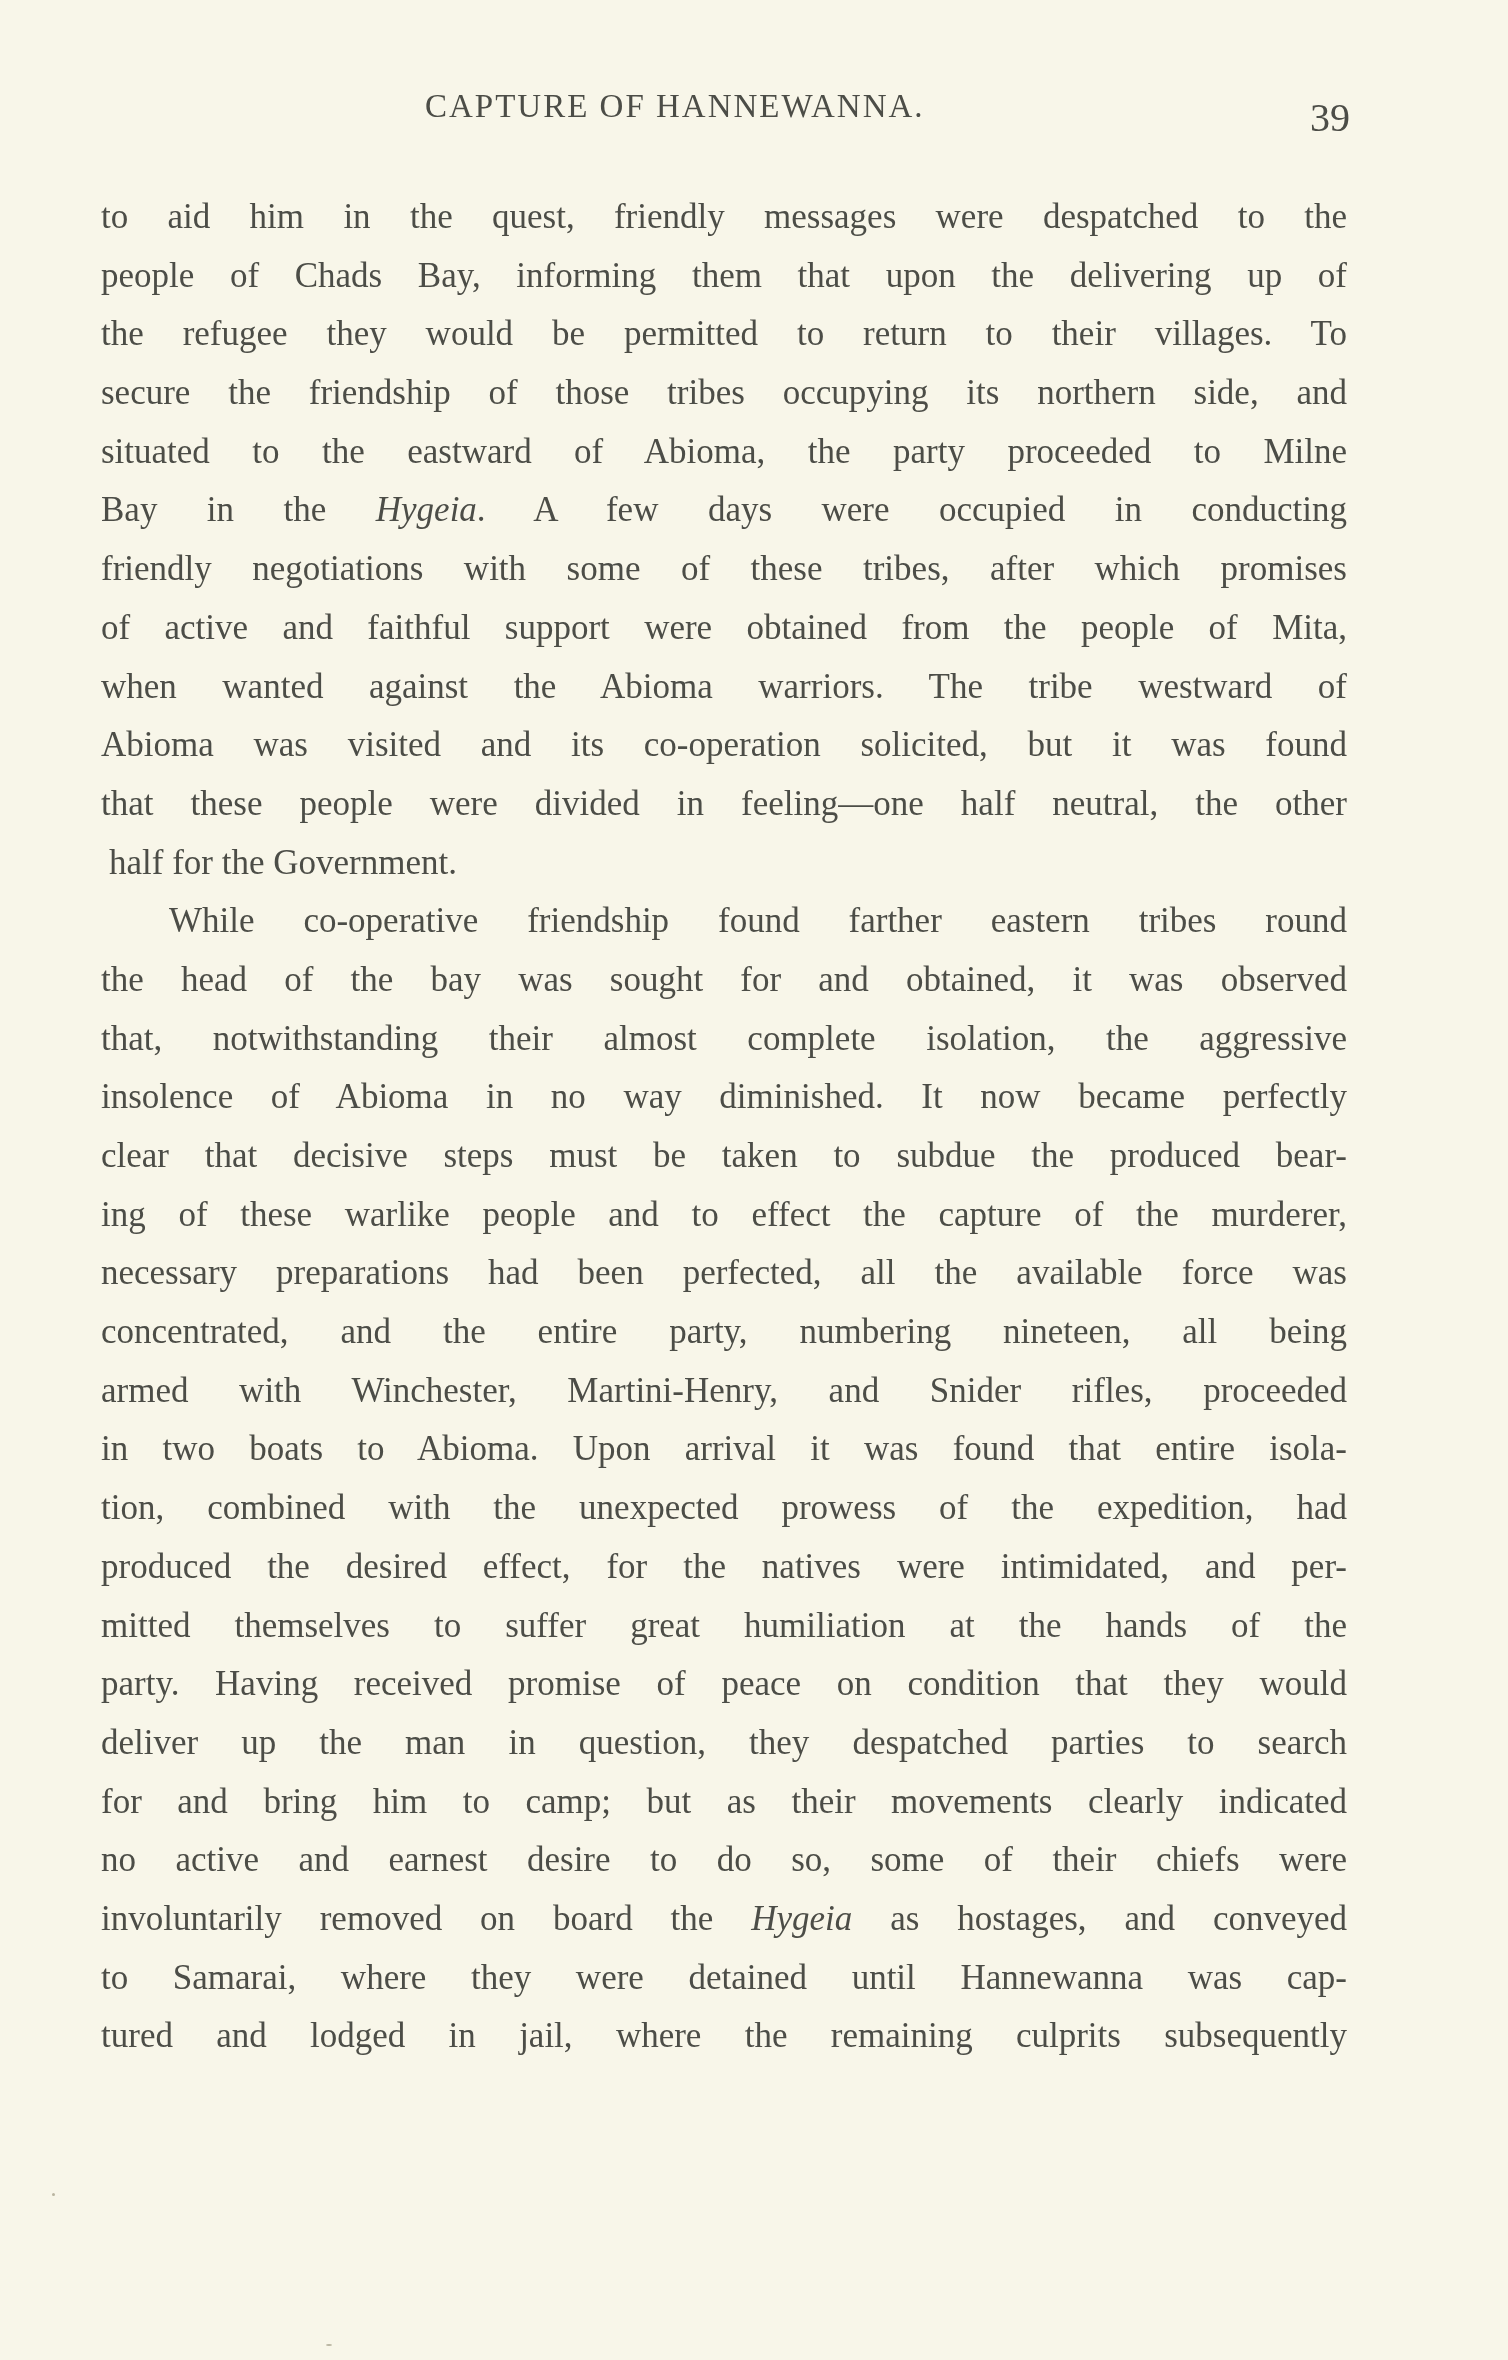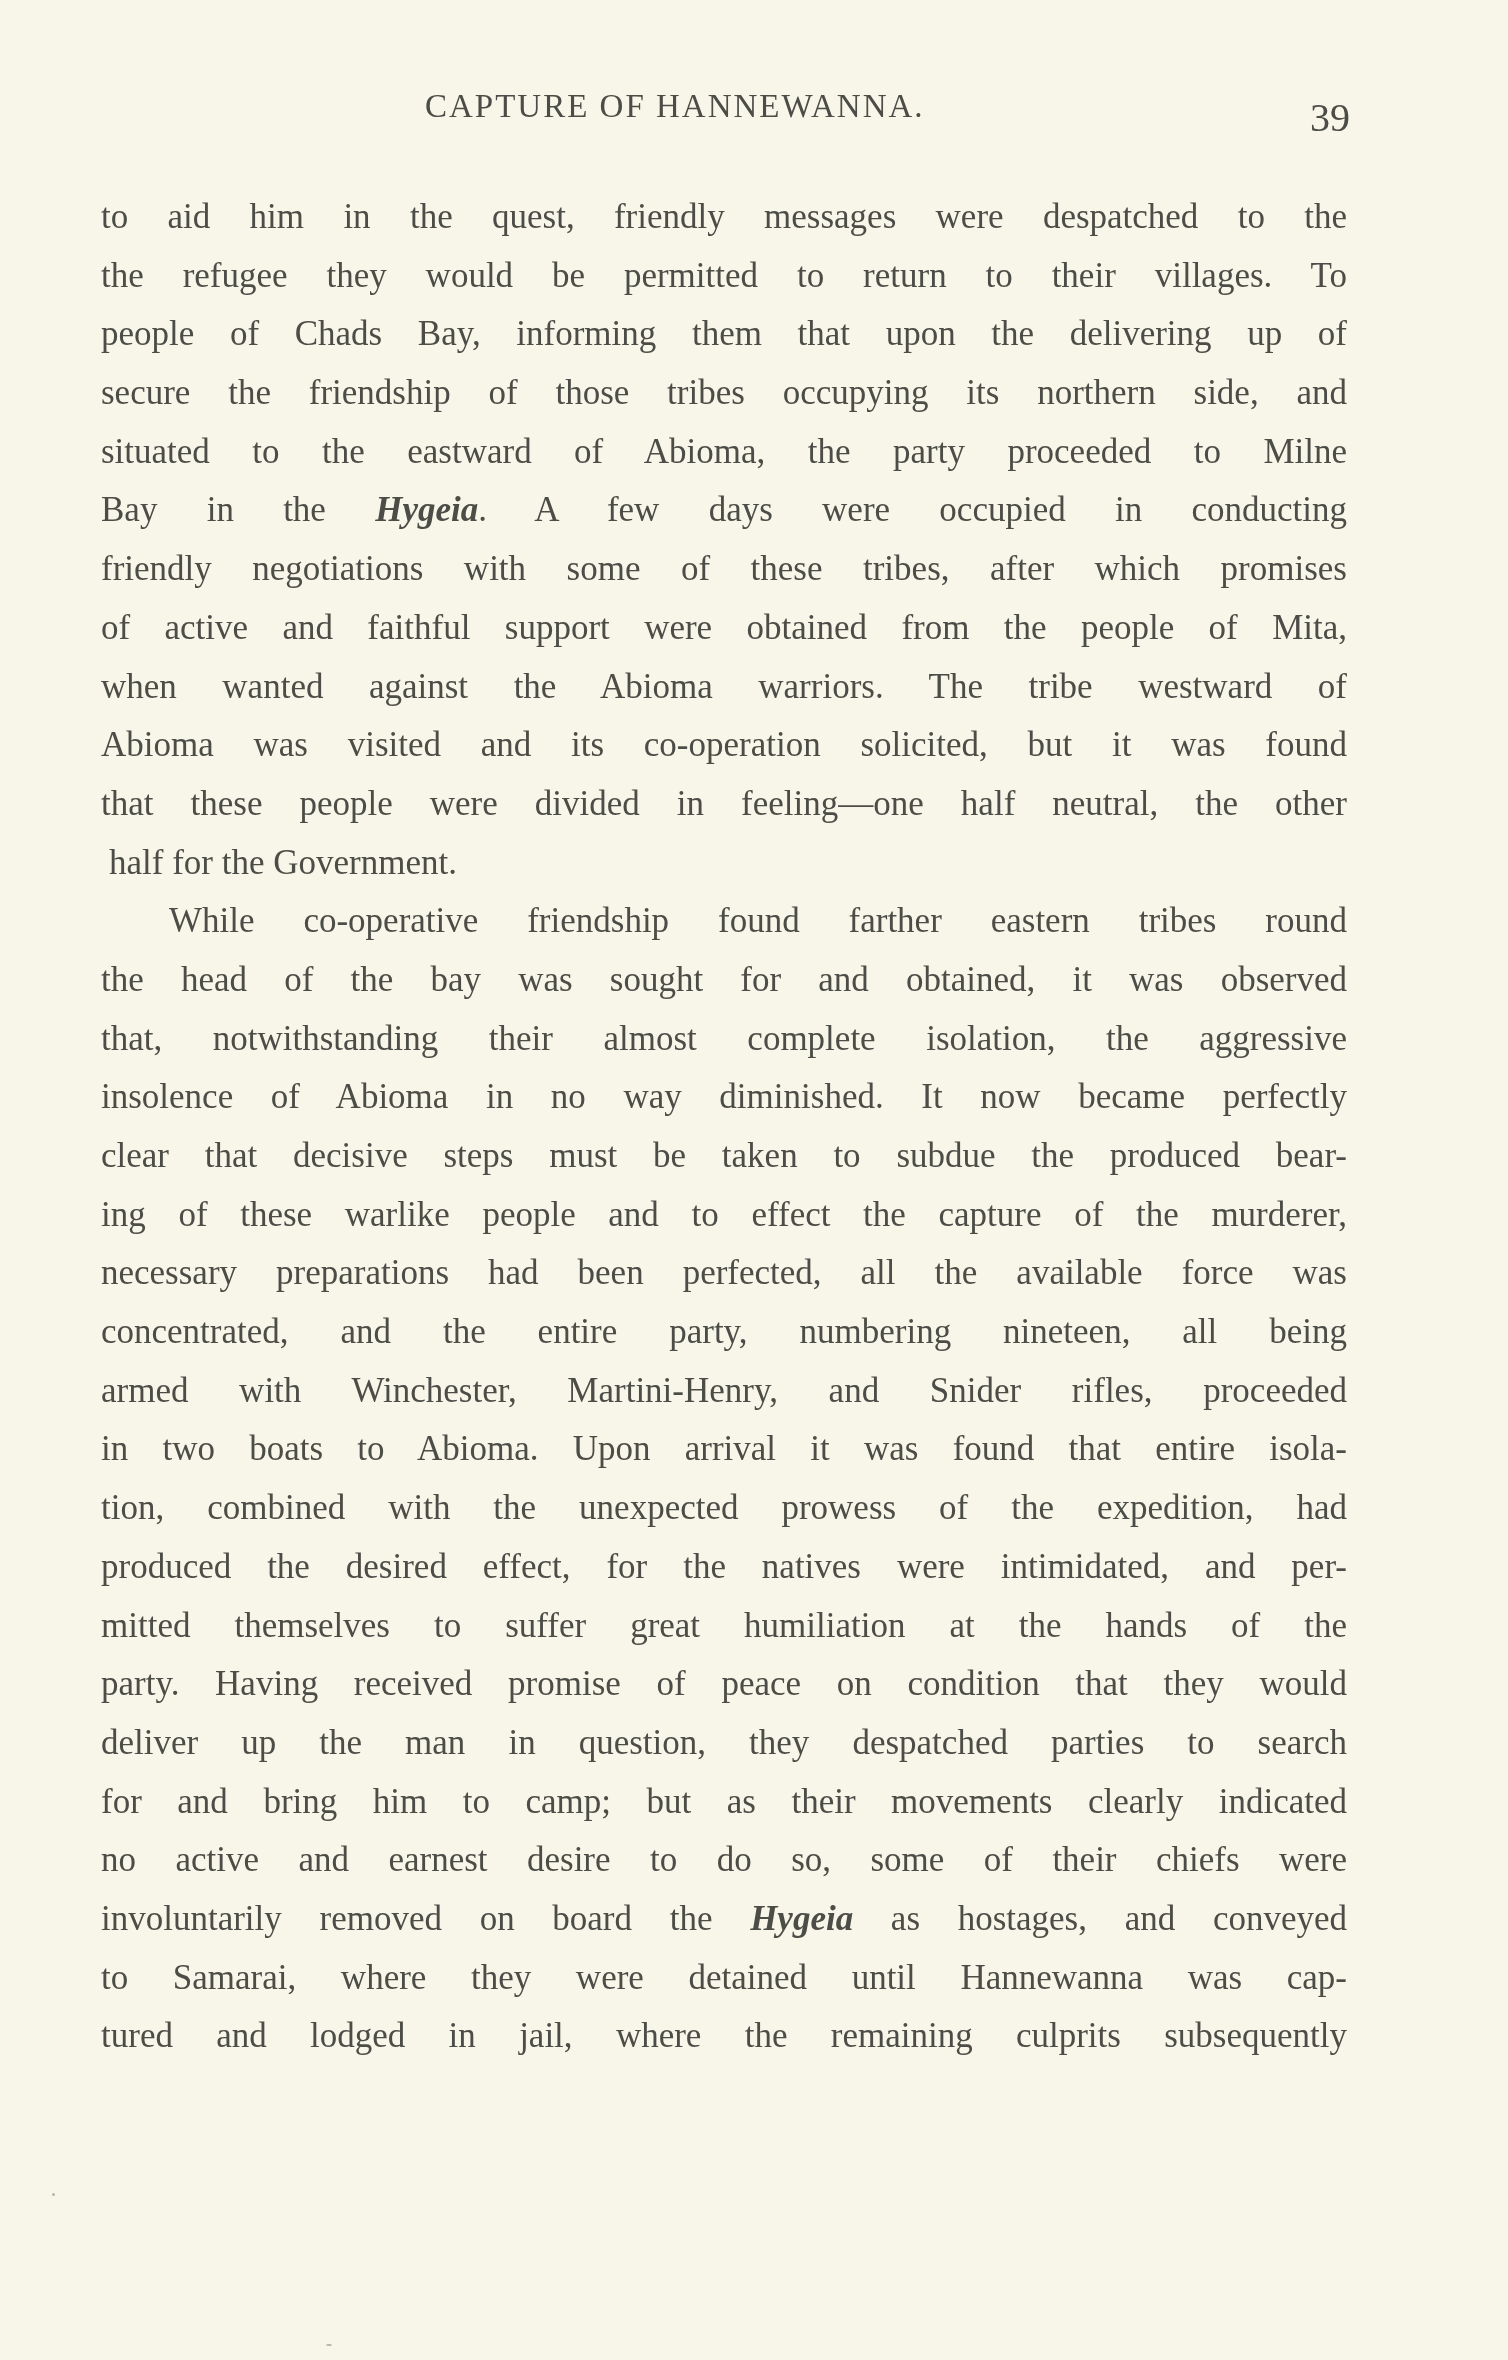--- a/index.html
+++ b/index.html
@@ -7,36 +7,36 @@
          font-family:"Liberation Serif","DejaVu Serif",serif; color:#4c4d47; }
   .header { position:absolute; top:88px; left:0; width:1296px; height:50px; }
   .running-title { position:absolute; left:425px; top:0; font-size:33px; letter-spacing:2px; }
   .page-number { position:absolute; left:1310px; top:6px; font-size:40px; }
   .body-text { position:absolute; left:101px; top:188px; width:1246px; }
   .line { display:block; height:58.7px; line-height:58.7px; font-size:35px;
           text-align:justify; text-align-last:justify; white-space:nowrap; overflow:visible; }
   .line.last { text-align-last:left;margin-left:8px; }
   .line.indent { padding-left:68px; }
   .line span { white-space:normal; }
-  i { font-style:italic;font-weight:bold; }
+  i { font-style:italic; }
   .speck { position:absolute; width:3px; height:3px; background:#b9b4a0; border-radius:50%; }
 </style>
 </head>
 <body>
 
 <div class="header">
   <div class="running-title">CAPTURE OF HANNEWANNA.</div>
   <div class="page-number">39</div>
 </div>
 
 <div class="body-text">
   <div id="para-0">
       <div class="line"><span>to aid him in the quest, friendly messages were despatched to the</span></div>
+      <div class="line"><span>people of Chads Bay, informing them that upon the delivering up of</span></div>
       <div class="line"><span>the refugee they would be permitted to return to their villages.  To</span></div>
-      <div class="line"><span>people of Chads Bay, informing them that upon the delivering up of</span></div>
       <div class="line"><span>secure the friendship of those tribes occupying its northern side, and</span></div>
       <div class="line"><span>situated to the eastward of Abioma, the party proceeded to Milne</span></div>
       <div class="line"><span>Bay in the <i>Hygeia</i>.  A few days were occupied in conducting</span></div>
       <div class="line"><span>friendly negotiations with some of these tribes, after which promises</span></div>
       <div class="line"><span>of active and faithful support were obtained from the people of Mita,</span></div>
       <div class="line"><span>when wanted against the Abioma warriors.  The tribe westward of</span></div>
       <div class="line"><span>Abioma was visited and its co-operation solicited, but it was found</span></div>
       <div class="line"><span>that these people were divided in feeling—one half neutral, the other</span></div>
       <div class="line last"><span>half for the Government.</span></div>
     </div>

